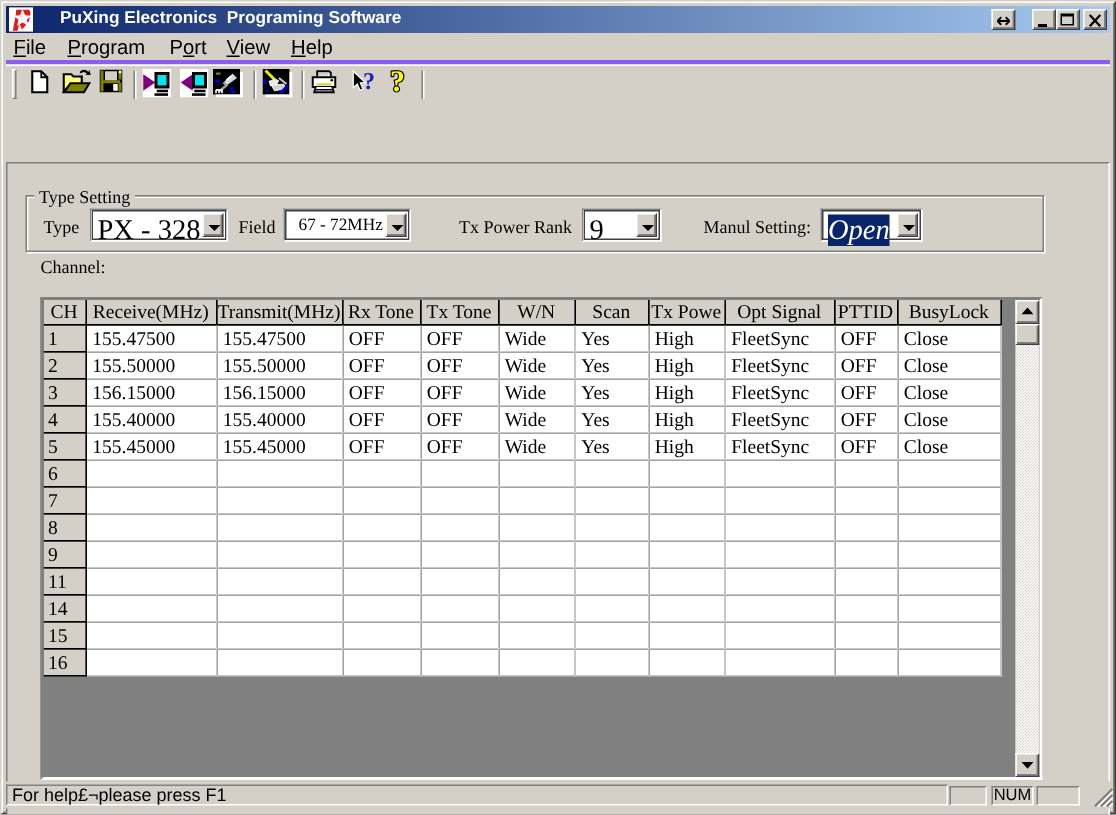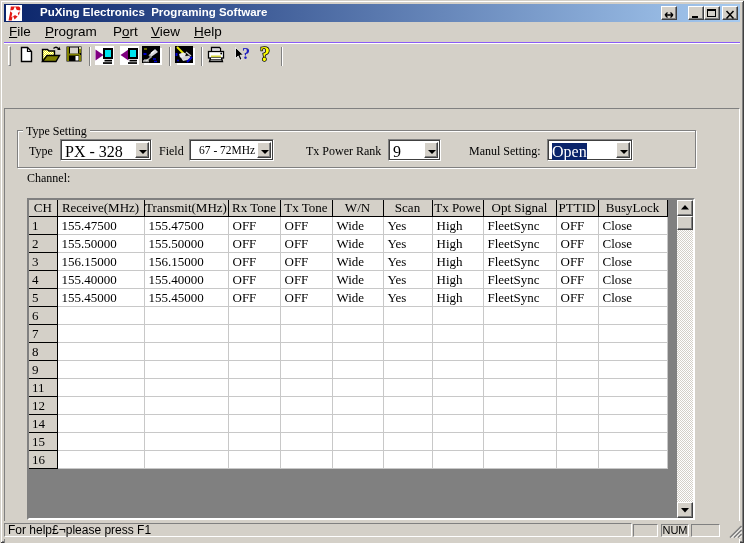--- a/index.html
+++ b/index.html
@@ -16,41 +16,41 @@
 
 #titlebar { left:4px; top:4px; width:736px; height:18px;
   background:linear-gradient(90deg,#0a246a 0%,#a6caf0 100%); }
 #title-ico { left:2px; top:1px; width:16px; height:16px; background:#fff; }
 #title-txt { left:20px; top:-1px; height:18px; line-height:18px; color:#fff;
   font-size:11.5px; font-weight:bold; white-space:pre;padding-left:16px; }
 .capbtn { top:2px; width:16px; height:14px; background:#d4d0c8;
   border:1px solid; border-color:#fff #404040 #404040 #fff;
   box-shadow: inset -1px -1px 0 #808080; }
 
-#menubar { left:4px; top:22px; width:736px; height:21px; background:#d4d0c8; border-bottom:1px solid #8b5cf6; }
+#menubar { left:4px; top:22px; width:736px; height:21px; background:#d4d0c8; border-bottom:3px solid #8b5cf6; }
 .mi { top:2px; font-size:13.5px; color:#000; }
 
 #toolbar { left:4px; top:43px; width:736px; height:25px; background:#d4d0c8;
   border-top:1px solid #fff; }
 .tsep { top:3px; width:2px; height:19px; border-left:1px solid #808080; border-right:1px solid #fff; }
 #grip { left:4px; top:2px; width:3px; height:20px; border:1px solid; border-color:#fff #808080 #808080 #fff; }
 
 #client { left:4px; top:68px; width:736px; height:453px; background:#d4d0c8;
   border-top:1px solid #808080; border-left:1px solid #808080;
   border-right:1px solid #fff; border-bottom:1px solid #fff;margin-top:40px; }
 
 #grp { left:12px; top:21px; width:679px; height:38px;
   border:1px solid #808080; box-shadow: inset 1px 1px 0 #fff, 1px 1px 0 #fff; }
 #grplabel { left:5px; top:-7px; background:#d4d0c8; padding:0 3px; }
 .slabel { font-family:"Liberation Serif", serif; font-size:12px; color:#000; }
 
 .combo { height:21px; background:#fff;
   border:1px solid; border-color:#808080 #fff #fff #808080;
   box-shadow: inset 1px 1px 0 #404040, inset -1px -1px 0 #404040; }
-.combo .txt { position:absolute; left:4px; top:3px; font-family:"Liberation Serif", serif; font-size:16px; white-space:pre; }
+.combo .txt { position:absolute; left:4px; top:3px; font-family:"Liberation Serif", serif; font-size:19px; white-space:pre; }
 .combo .btn { position:absolute; right:2px; top:2px; bottom:2px; width:14px; height:auto; background:#d4d0c8;
   border:1px solid; border-color:#fff #404040 #404040 #fff; box-shadow: inset -1px -1px 0 #808080; }
 .dn { position:absolute; left:3px; top:7px; width:0; height:0;
   border:4px solid transparent; border-top:4px solid #000; border-bottom:none; }
 
 #grid { left:22px; top:89px; width:668px; height:322px; background:#808080;
   border:2px solid; border-color:#808080 #fff #fff #808080; overflow:hidden; }
 .gtable { border-collapse:collapse; table-layout:fixed; position:absolute; left:0; top:0; }
 .gtable td { font-family:"Liberation Serif", serif; font-size:13px; overflow:hidden; white-space:nowrap; }
 td.hx { background:#d4d0c8; border-right:1px solid #000; border-bottom:1px solid #000; text-align:center; height:16px; }
@@ -222,21 +222,21 @@
         </div>
       </div>
     <span class="abs slabel" style="left:301px;top:35px;">Tx Power Rank</span>
     <div class="abs combo" style="left:383px;top:30px;width:53px;height:22px;">
         <span class="txt">9</span>
         <div class="btn">
           <div class="dn"></div>
         </div>
       </div>
     <span class="abs slabel" style="left:464px;top:35px;">Manul Setting:</span>
-    <div class="abs combo" style="left:542px;top:30px;width:86px;height:22px;">
+    <div class="abs combo" style="left:542px;top:30px;width:68px;height:22px;font-style:italic;">
         <span class="txt"><span style="background:#0a246a;color:#fff;">Open</span></span>
         <div class="btn">
           <div class="dn"></div>
         </div>
       </div>
     <span class="abs slabel" style="left:22px;top:62px;">Channel:</span>
     <div class="abs" id="grid">
       <table class="gtable" id="gt">
 <colgroup>
             <col style="width:28px">
@@ -389,33 +389,20 @@
               <td class="dc"></td>
               <td class="dc"></td>
               <td class="dc"></td>
               <td class="dc"></td>
               <td class="dc"></td>
               <td class="dc"></td>
               <td class="dc"></td>
               <td class="dc"></td>
             </tr>
 <tr>
-              <td class="rh">12</td>
-              <td class="dc"></td>
-              <td class="dc"></td>
-              <td class="dc"></td>
-              <td class="dc"></td>
-              <td class="dc"></td>
-              <td class="dc"></td>
-              <td class="dc"></td>
-              <td class="dc"></td>
-              <td class="dc"></td>
-              <td class="dc"></td>
-            </tr>
-<tr>
               <td class="rh">14</td>
               <td class="dc"></td>
               <td class="dc"></td>
               <td class="dc"></td>
               <td class="dc"></td>
               <td class="dc"></td>
               <td class="dc"></td>
               <td class="dc"></td>
               <td class="dc"></td>
               <td class="dc"></td>

